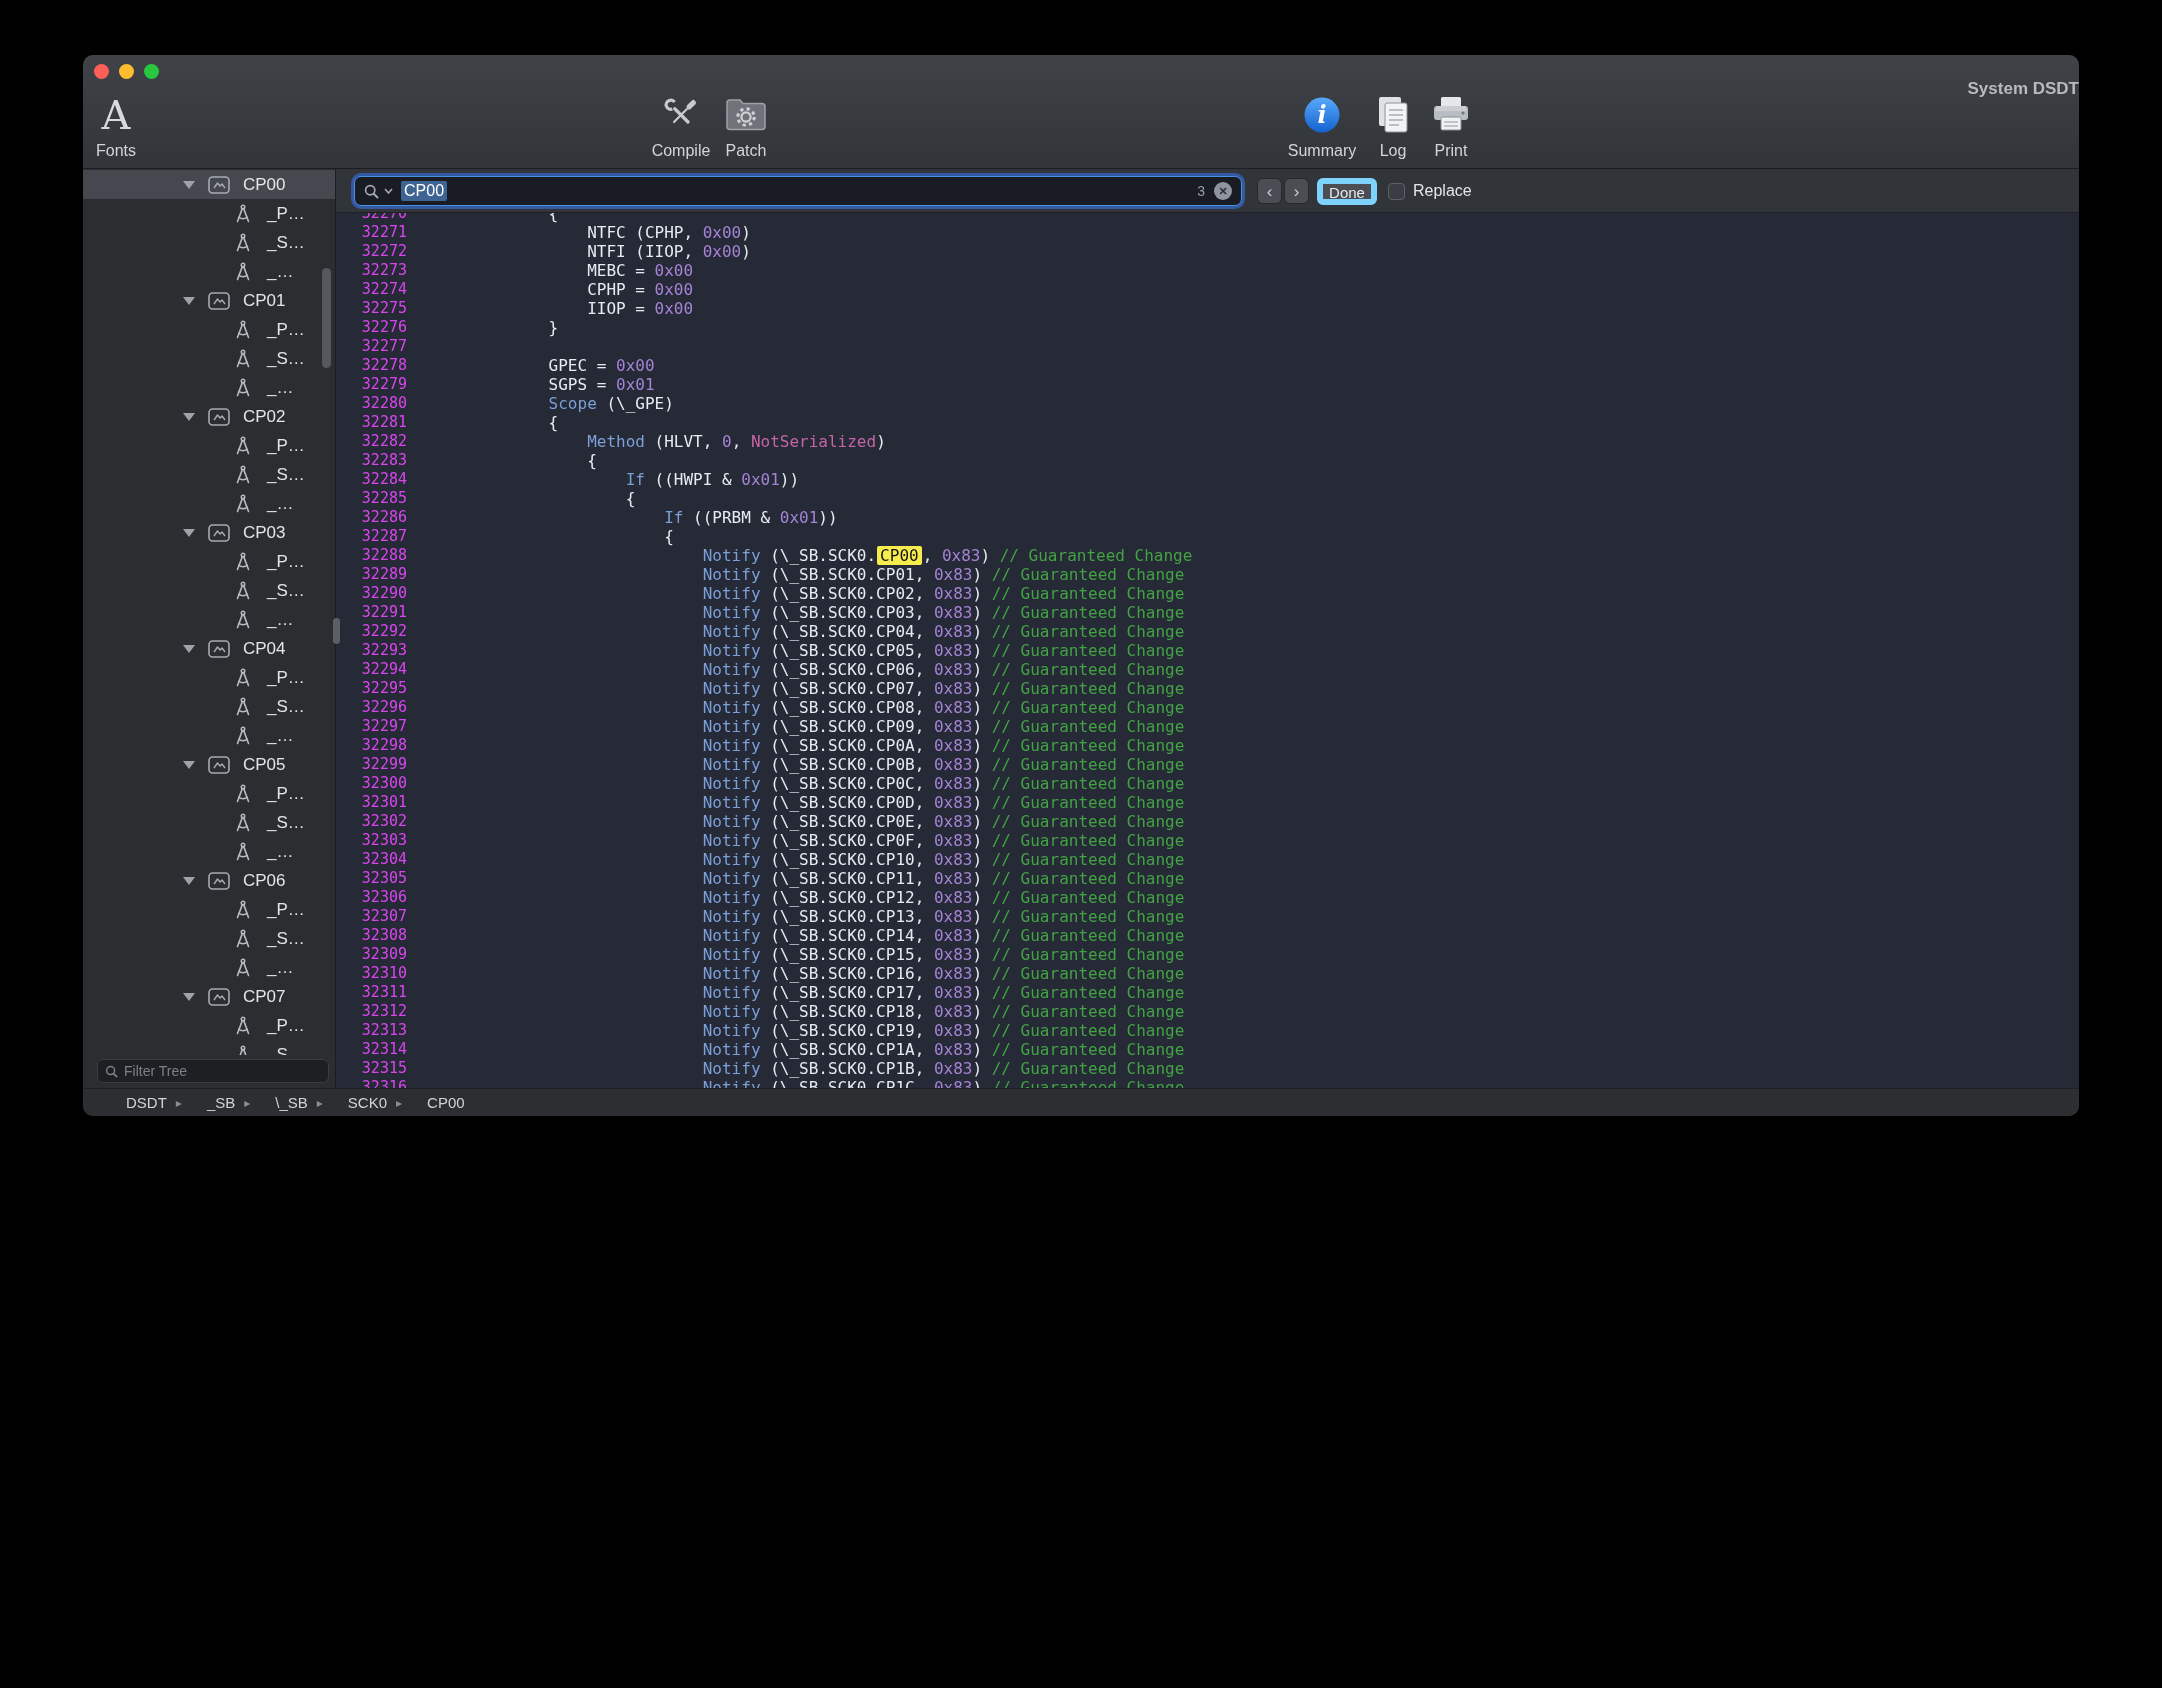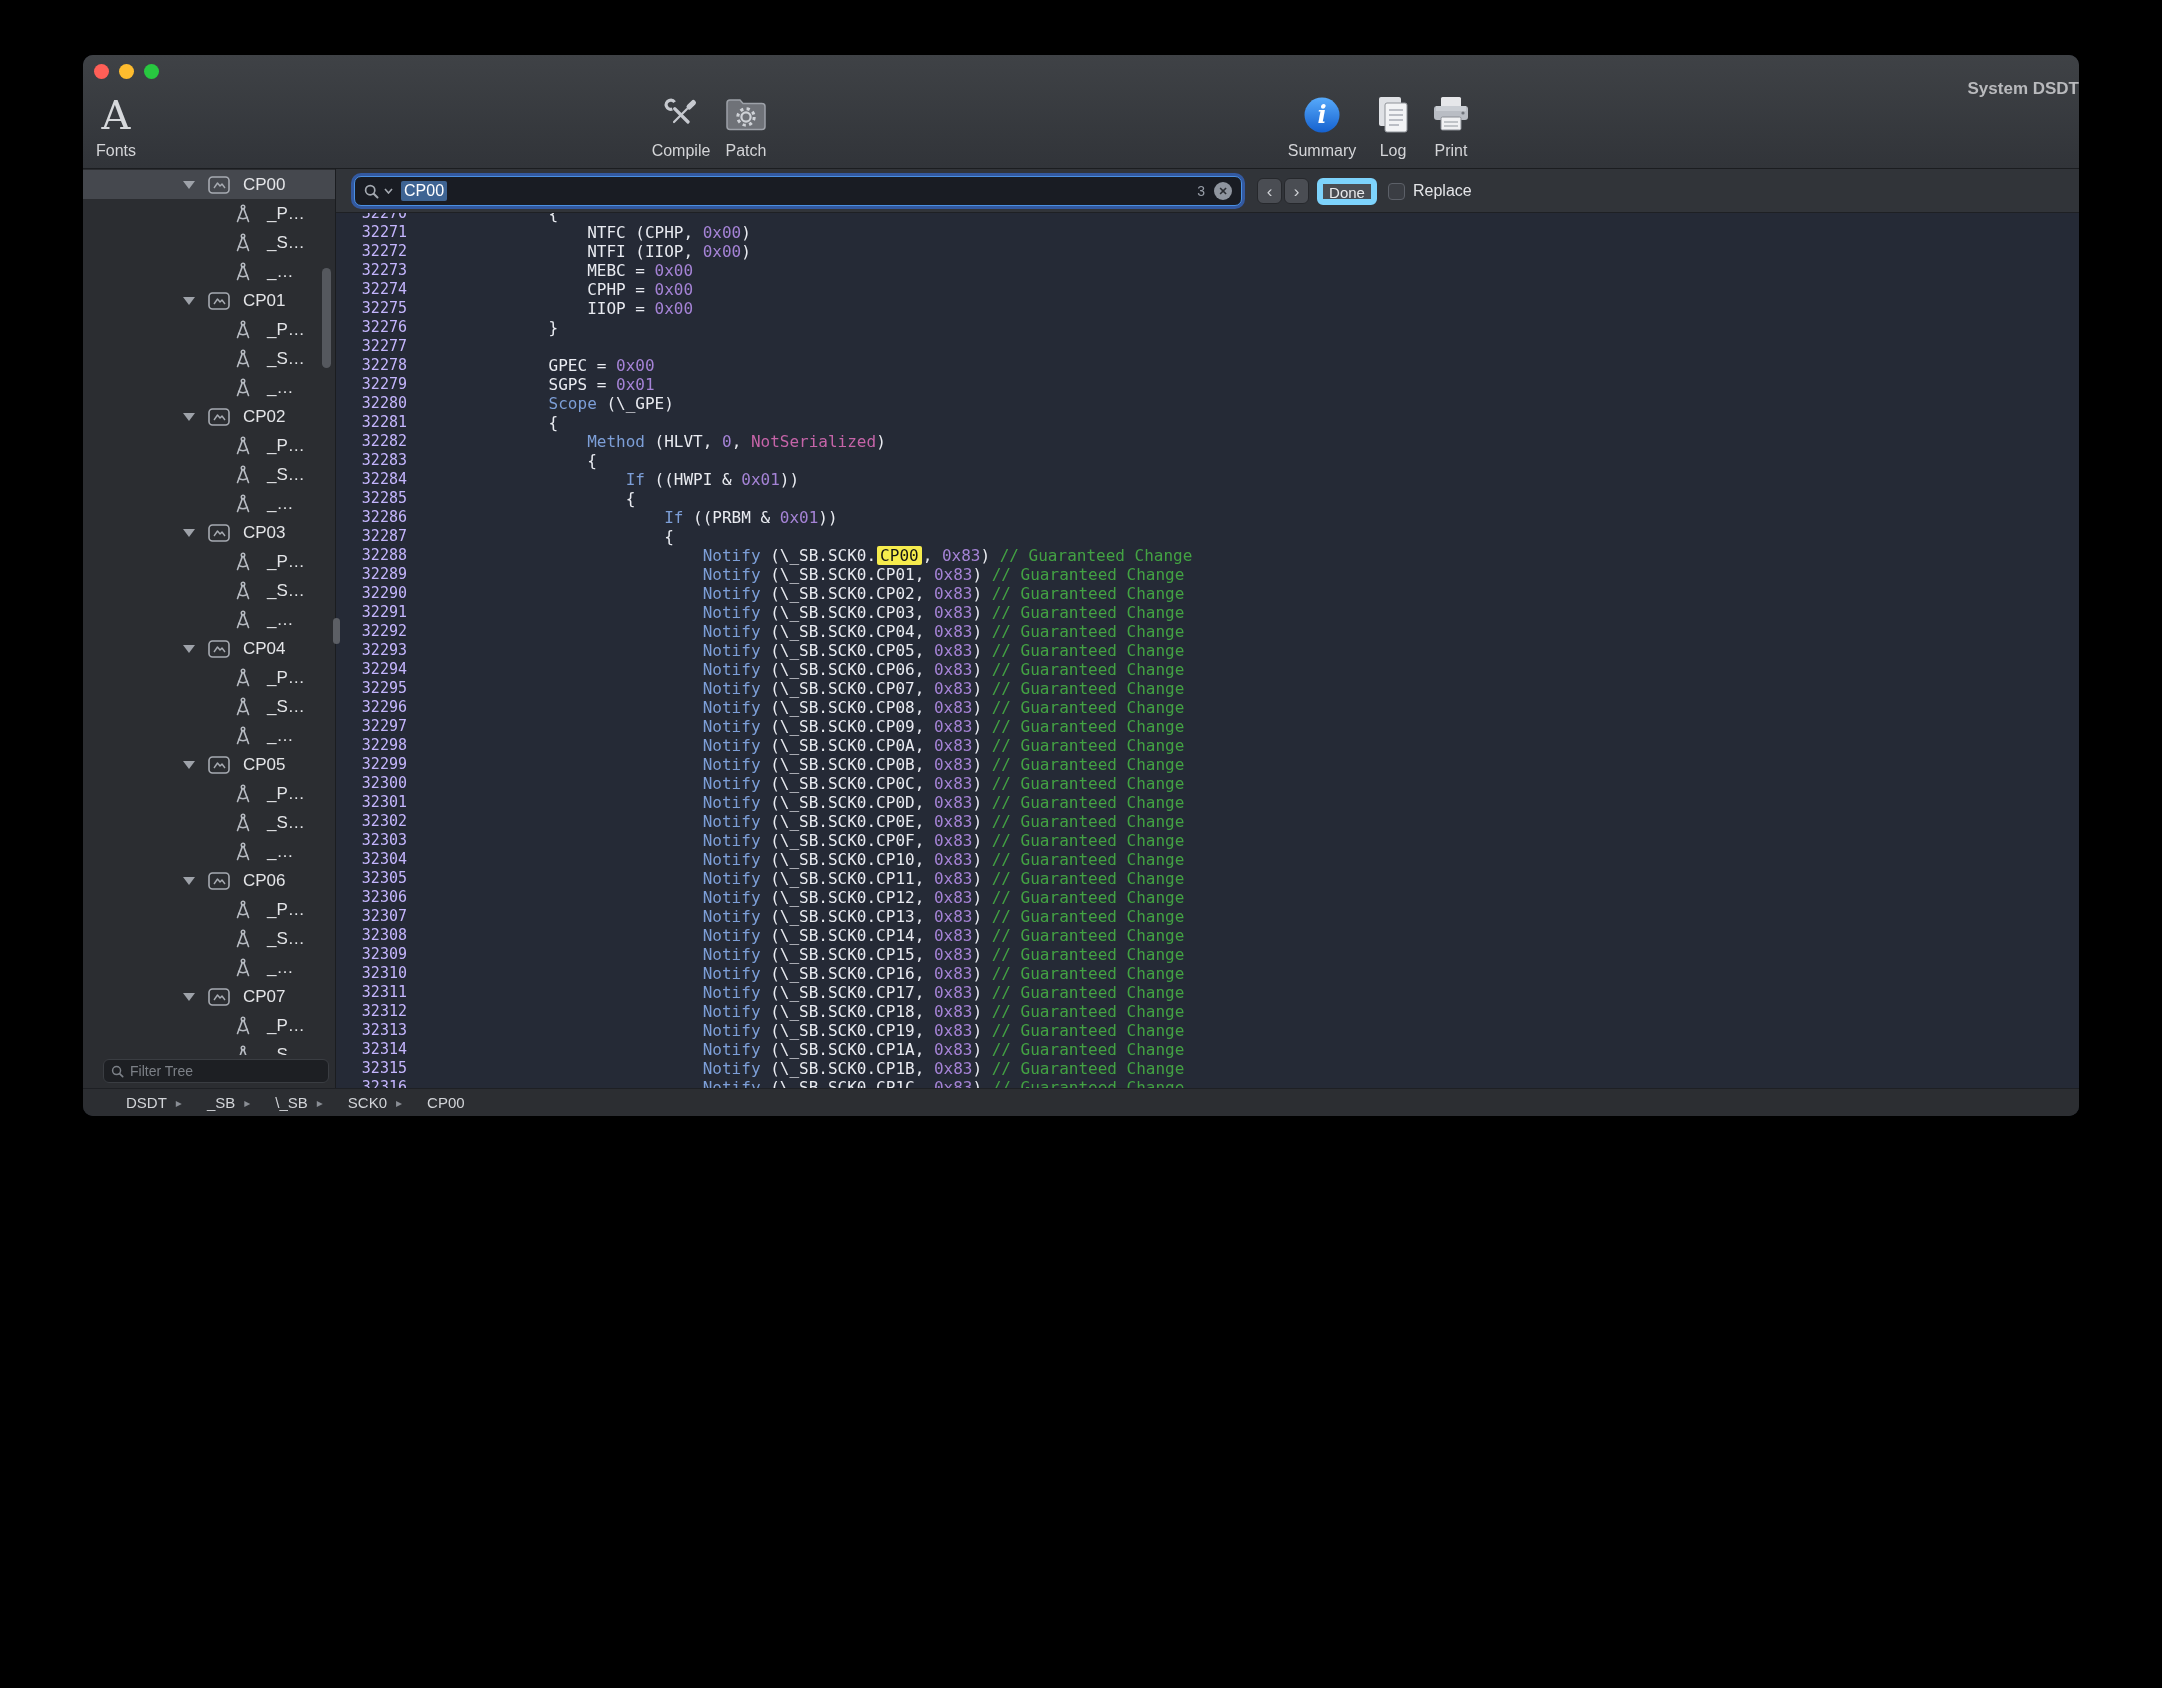--- a/index.html
+++ b/index.html
@@ -41,21 +41,21 @@
   .trow.group { padding-left:100px; }
   .trow.child { padding-left:148px; }
   .disclosure { width:12px; height:8px; margin-right:12px; flex:none;
                 border-left:6px solid transparent; border-right:6px solid transparent;
                 border-top:8px solid #9ea2a9; display:inline-block; }
   .gicon,.cicon { width:24px; margin-right:12px; flex:none; display:flex; justify-content:center; }
   .tlabel { white-space:nowrap; }
   .sb-thumb { position:absolute; right:4px; top:99px; width:9px; height:100px;
               border-radius:5px; background:#55585e; }
 
-  .filter-wrap { flex:none; padding:4px 6px 5px 20px; }
+  .filter-wrap { flex:none; padding:4px 6px 5px 14px; }
   .filter { height:24px; background:#1d1f23; border:1px solid #3a3d42; border-radius:6px;
             display:flex; align-items:center; gap:6px; padding:0 7px; }
   .placeholder { color:#7c8087; font-size:14px; }
 
   .split-handle { position:absolute; left:250px; top:449px; width:7px; height:26px;
                   border-radius:4px; background:#5c5f65; z-index:4; }
 
   .main { flex:1; min-width:0; display:flex; flex-direction:column; background:#252a36; }
 
   
@@ -77,21 +77,21 @@
              border:6px solid #7dd3fc; border-radius:6px; color:#e8e9eb; font-size:15px; }
   .replace { position:absolute; left:1052px; top:0; height:44px; display:flex; align-items:center; gap:8px; }
   .checkbox { width:17px; height:17px; background:#3a3d43; border:1px solid #5c6068; border-radius:4px; display:inline-block; }
   .replace-label { color:#e4e5e8; font-size:16px; }
 
   
   .editor { flex:1; min-height:0; overflow:hidden; position:relative;
             font-family:"DejaVu Sans Mono", monospace; font-size:16px; line-height:19px; }
   .lines { position:absolute; top:-9px; left:0; right:0; }
   .line { display:flex; height:19px; }
-  .ln { width:83px; flex:none; text-align:right; padding-right:12px; color:#c4b5fd; font-size:15px; }
+  .ln { width:83px; flex:none; text-align:right; padding-right:12px; color:#d946ef; font-size:15px; }
   .code { white-space:pre; color:#e9ebf1; padding-left:14px; }
   .kw  { color:#7d9fd8; }
   .num { color:#a583d6; }
   .ns  { color:#c564a8; }
   .cmt { color:#43a243; }
   .find { background:#f6ec4d; color:#141414; border-radius:2px; padding:0 3px; margin:0 1px; }
 
   
   .statusbar { height:28px; flex:none; background:#2c2e32; border-top:1px solid #1e2024;
                display:flex; align-items:center; padding-left:27px; }

